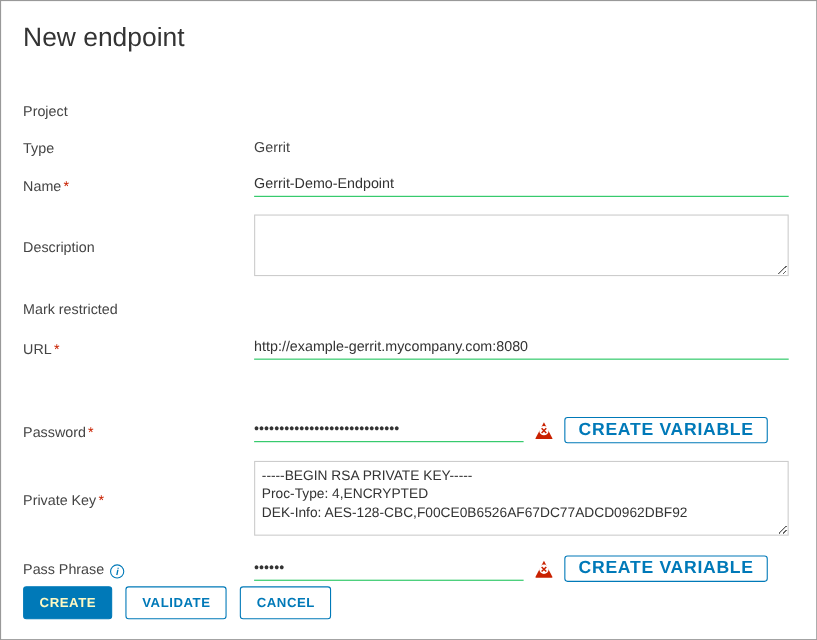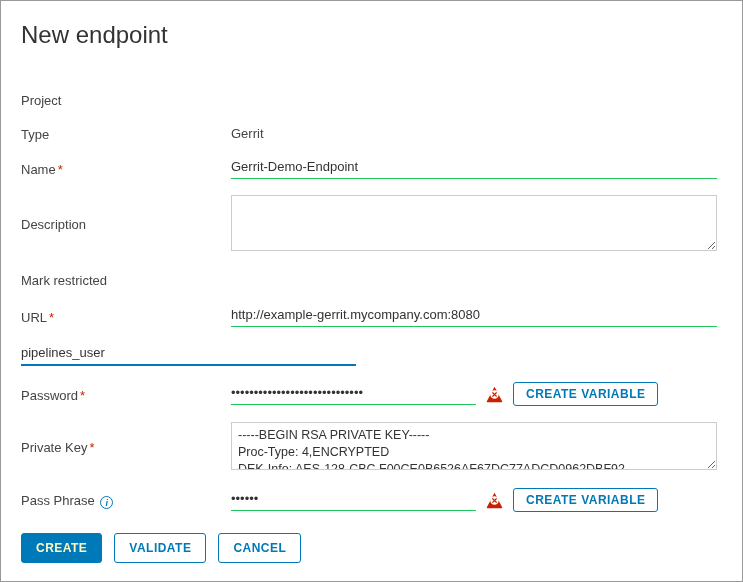--- a/index.html
+++ b/index.html
@@ -77,21 +77,21 @@
     max-width: 100%;
     height: 56px;
     border: 1px solid #ccc;
     resize: both;
     overflow: auto;
     padding: 4px;
   }
   .privkey-box {
     width: 486px;
     max-width: 100%;
-    height: 48px;
+    height: 68px;
     border: 1px solid #ccc;
     resize: both;
     overflow-y: scroll;
     padding: 4px 6px;
     font-size: 12.5px;
     color: #333;
     line-height: 1.35;
     white-space: pre;
   }
   
@@ -115,21 +115,21 @@
     width: 17px; height: 17px;
     flex-shrink: 0;
   }
   
   .btn {
     display: inline-flex;
     align-items: center;
     justify-content: center;
     height: 24px;
     padding: 0 12px;
-    font-size: 12px;
+    font-size: 16px;
     font-weight: 600;
     letter-spacing: 0.04em;
     border-radius: 3px;
     cursor: pointer;
     user-select: none;
     text-transform: uppercase;
   }
   .btn-outline {
     border: 1px solid #0079b8;
     color: #0079b8;
@@ -186,23 +186,20 @@
   </div>
 
   <div class="form-row">
     <div class="label-cell"><span>URL</span><span class="req">*</span></div>
     <div class="value-cell">
       <input class="underline-input full" value="http://example-gerrit.mycompany.com:8080" style="">
     </div>
   </div>
 
   <div class="form-row">
-    <div class="value-cell">
-      <input class="underline-input short focus" value="pipelines_user" style="">
-    </div>
   </div>
 
   <div class="form-row">
     <div class="label-cell"><span>Password</span><span class="req">*</span></div>
     <div class="value-cell">
       <input class="underline-input short2" value="•••••••••••••••••••••••••••••" style="">
       <svg class="alert-icon" viewBox="0 0 20 20">
         <path fill="#c92100" d="M10 1 L19 18 Q19.5 19 18.3 19 L1.7 19 Q0.5 19 1 18 Z"></path>
         <circle cx="10" cy="10" r="5" fill="#fff"></circle>
         <line x1="7.5" y1="7.5" x2="12.5" y2="12.5" stroke="#c92100" stroke-width="1.6"></line>

